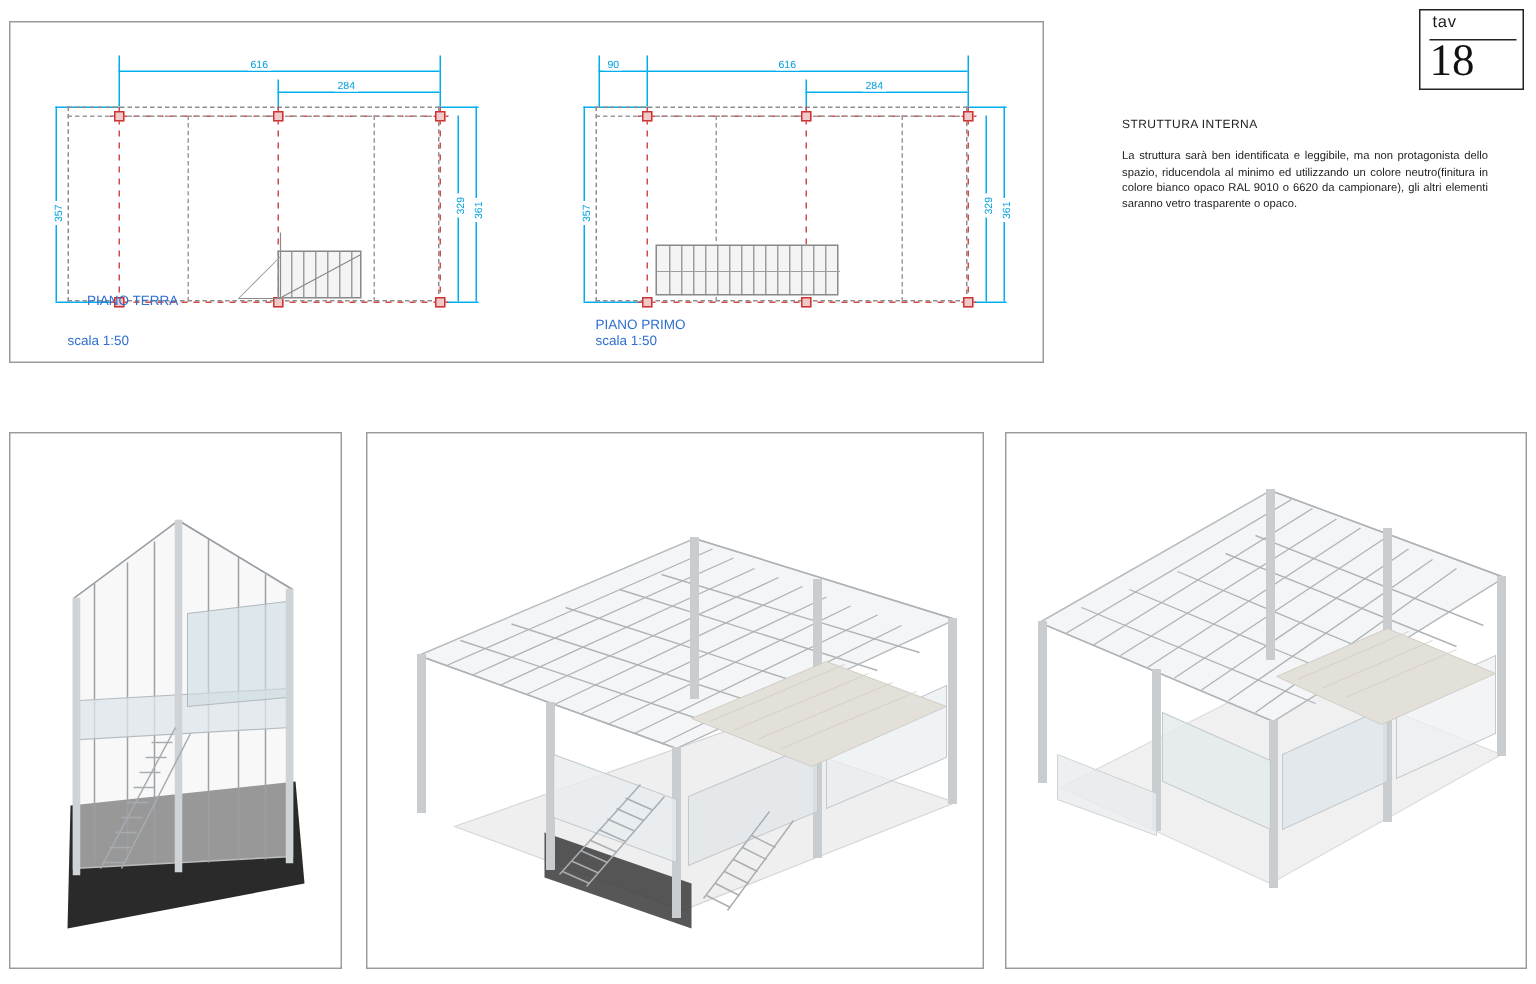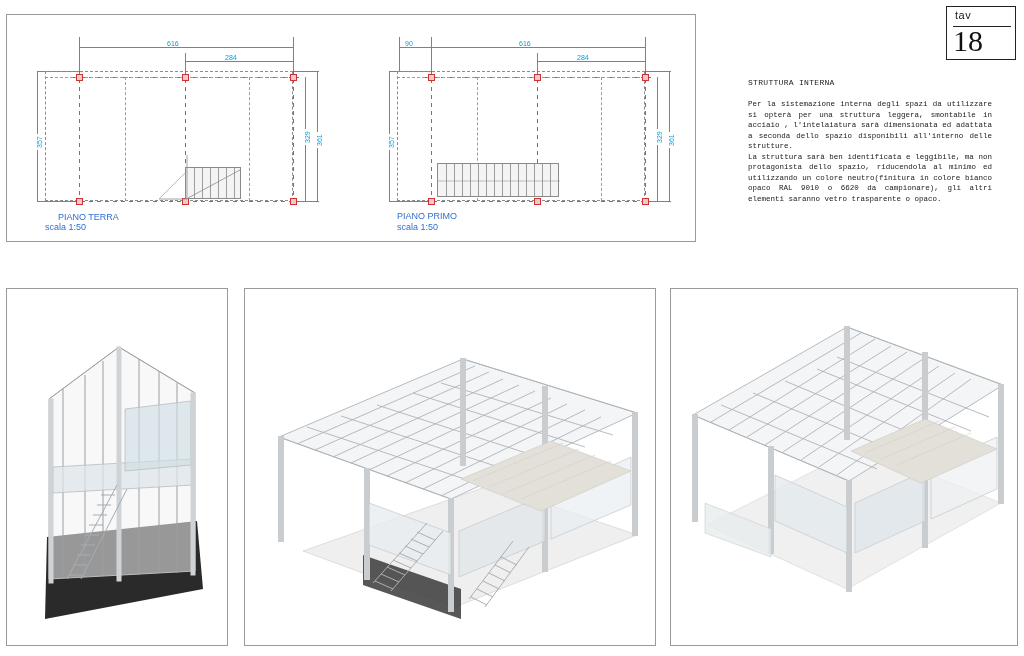--- a/index.html
+++ b/index.html
@@ -170,21 +170,20 @@
     position: absolute;
     left: 0; top: 0; right: 0; bottom: 0;
   }
 
   
   .textblock {
     position: absolute;
     left: 748px;
     top: 78px;
     width: 244px;
-    font-family: Liberation Mono, monospace;
   }
   .textblock h3 {
     margin: 0 0 12px 0;
     font-size: 8px;
     font-weight: normal;
     color: #222;
     letter-spacing: 0.3px;
   }
   .textblock p {
     margin: 0;
@@ -291,21 +290,21 @@
         <svg class="diag" width="56" height="32" viewBox="0 0 56 32">
           <line x1="2" y1="30" x2="54" y2="2" stroke="#8a8a8a" stroke-width="0.8"></line>
         </svg>
       </div>
 
       <svg style="position:absolute; left:140px; top:138px;" width="34" height="48" viewBox="0 0 34 48">
         <polyline points="2,46 30,46 30,2" fill="none" stroke="#8a8a8a" stroke-width="0.8"></polyline>
         <line x1="2" y1="46" x2="30" y2="18" stroke="#9d9d9d" stroke-width="0.7"></line>
       </svg>
 
-      <div class="plan-caption" style="left:28px; top:197px;padding-left:13px;">PIANO TERRA</div>
+      <div class="plan-caption" style="left:28px; top:180px;padding-left:13px;">PIANO TERRA</div>
       <div class="plan-caption" style="left:28px; top:207px;">scala 1:50</div>
     </div>
 
     <div class="plan first">
 
       <div class="ext-v" style="left:30px; top:22px; height:34px;"></div>
       <div class="dim-h" style="left:30px; top:32px; width:32px;"></div>
       <div class="dim-label" style="left:34px; top:25px;">90</div>
 
       <div class="ext-v" style="left:62px; top:22px; height:34px;"></div>
@@ -368,21 +367,20 @@
         </svg>
       </div>
 
       <div class="plan-caption" style="left:28px; top:196px;">PIANO PRIMO</div>
       <div class="plan-caption" style="left:28px; top:207px;">scala 1:50</div>
     </div>
   </div>
 
   <div class="textblock">
     <h3>STRUTTURA INTERNA</h3>
-    <p>Per la sistemazione interna degli spazi da utilizzare si opterà per una struttura leggera, smontabile in acciaio , l'intelaiatura sarà dimensionata ed adattata a seconda dello spazio disponibili all'interno delle strutture.</p>
     <p style="margin-top:0;">La struttura sarà ben identificata e leggibile, ma non protagonista dello spazio, riducendola al minimo ed utilizzando un colore neutro(finitura in colore bianco opaco RAL 9010 o 6620 da campionare), gli altri elementi saranno vetro trasparente o opaco.</p>
   </div>
 
   <div class="renders">
 
     <div class="render-frame r1">
       <svg width="220" height="356" viewBox="0 0 220 356">
         <rect x="0" y="0" width="220" height="356" fill="#ffffff"></rect>
 
         <polygon class="floorshadow" points="40,248 190,232 196,300 38,330" fill="#2c2c2c"></polygon>

